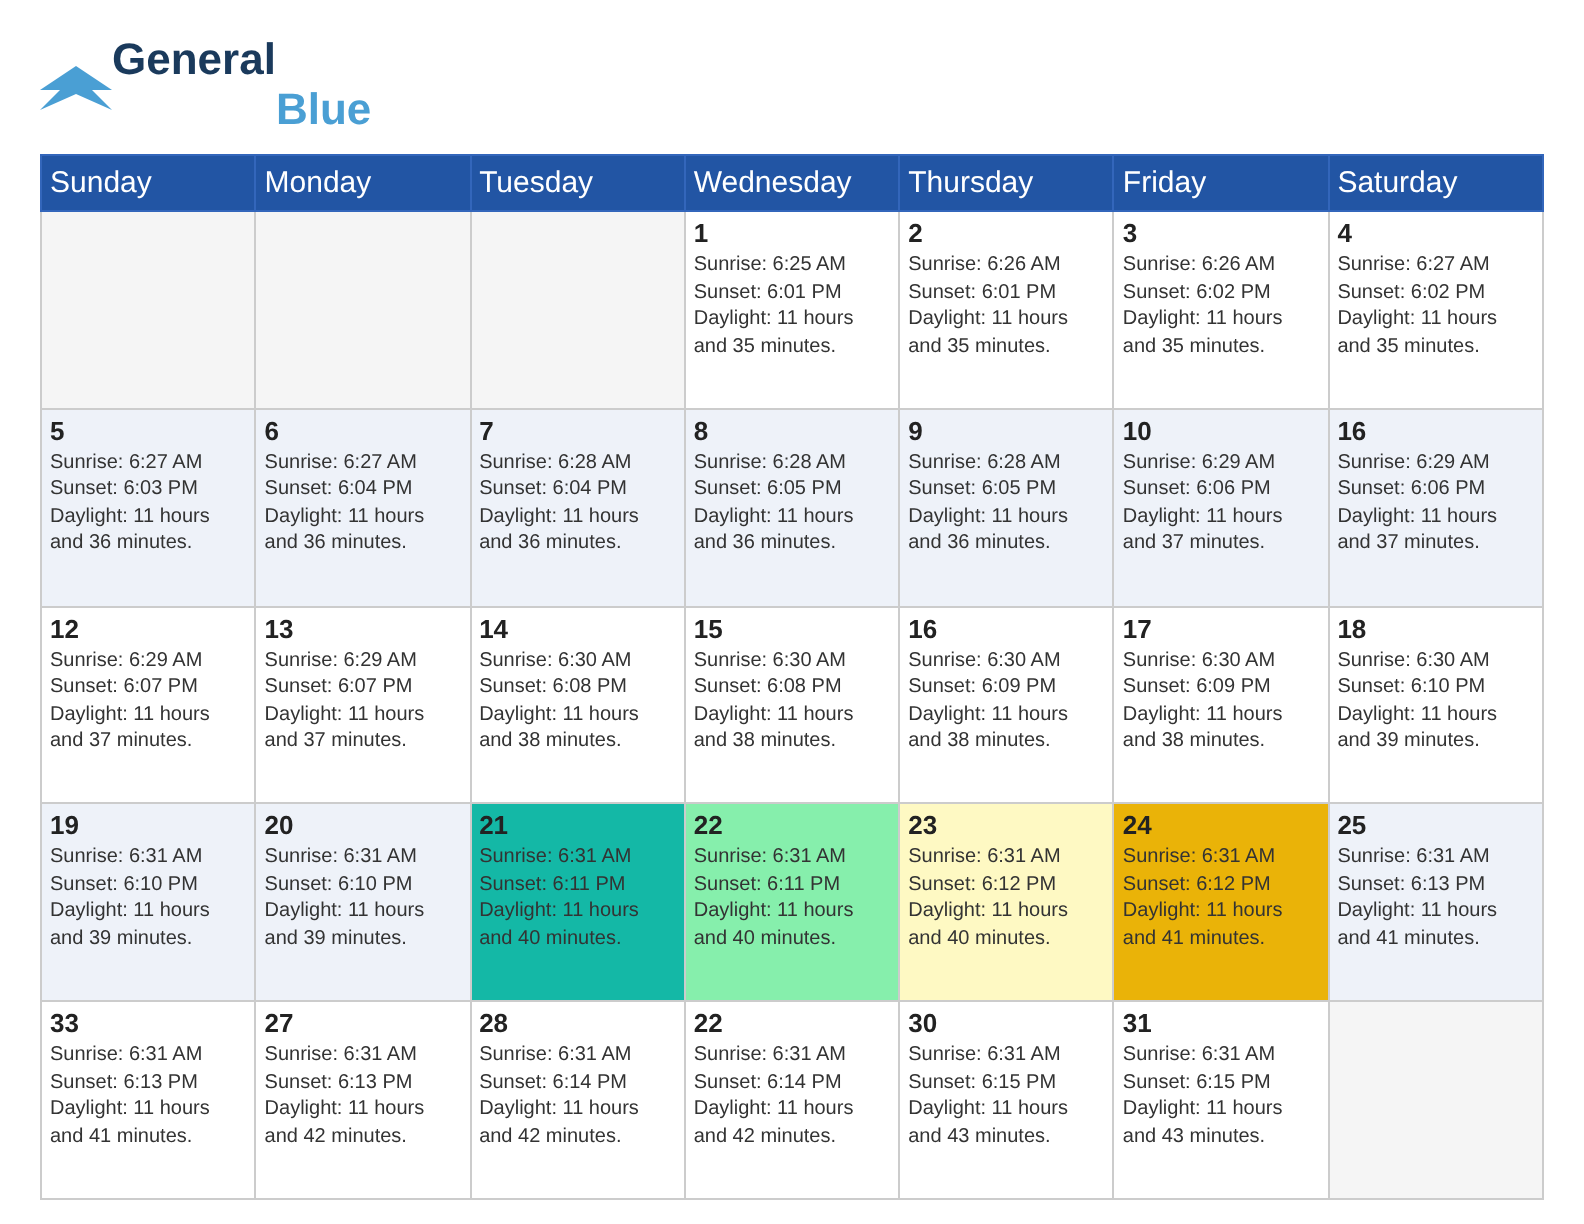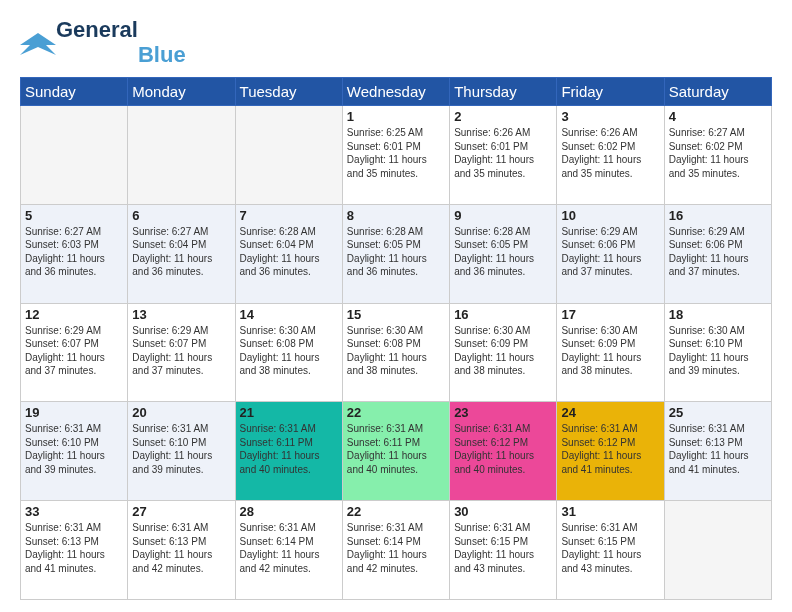--- a/index.html
+++ b/index.html
@@ -284,21 +284,21 @@
 Daylight: 11 hours
 and 40 minutes.</div>
           </td>
           <td style="background: #86efac;">
             <span class="day-num">22</span>
             <div class="day-info" style="white-space: pre-line;">Sunrise: 6:31 AM
 Sunset: 6:11 PM
 Daylight: 11 hours
 and 40 minutes.</div>
           </td>
-          <td style="background: #ec4899;">
+          <td style="background: #fef9c3;">
             <span class="day-num">23</span>
             <div class="day-info" style="white-space: pre-line;">Sunrise: 6:31 AM
 Sunset: 6:12 PM
 Daylight: 11 hours
 and 40 minutes.</div>
           </td>
           <td style="background: #eab308;">
             <span class="day-num">24</span>
             <div class="day-info" style="white-space: pre-line;">Sunrise: 6:31 AM
 Sunset: 6:12 PM

